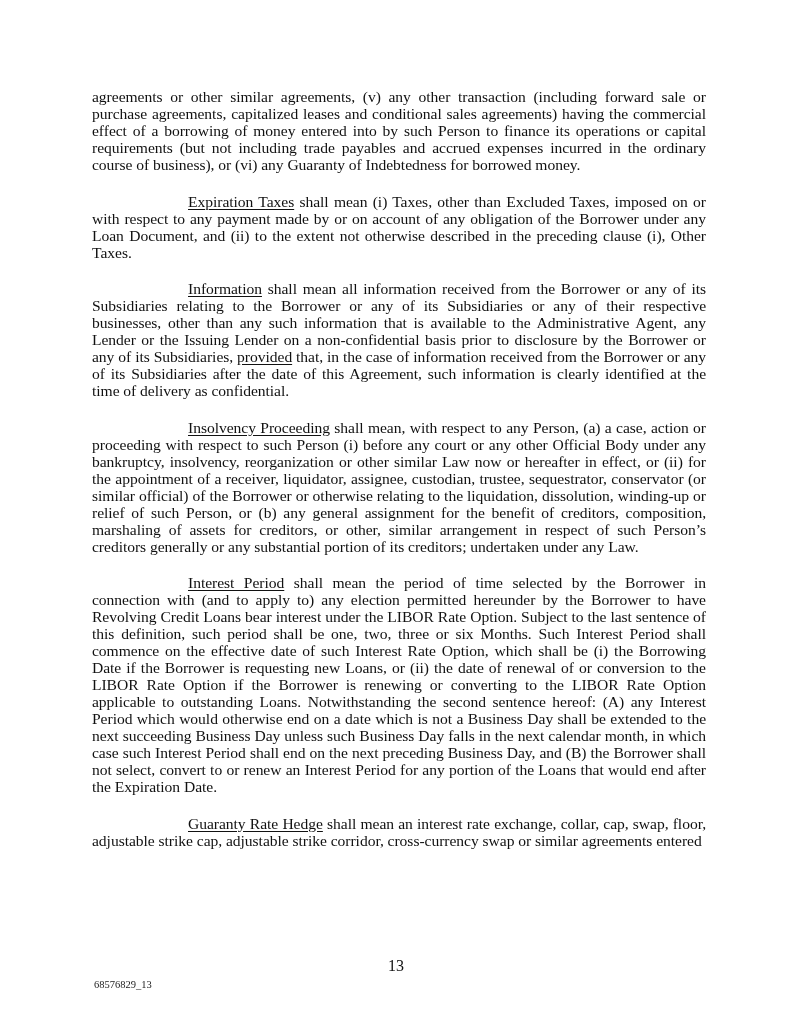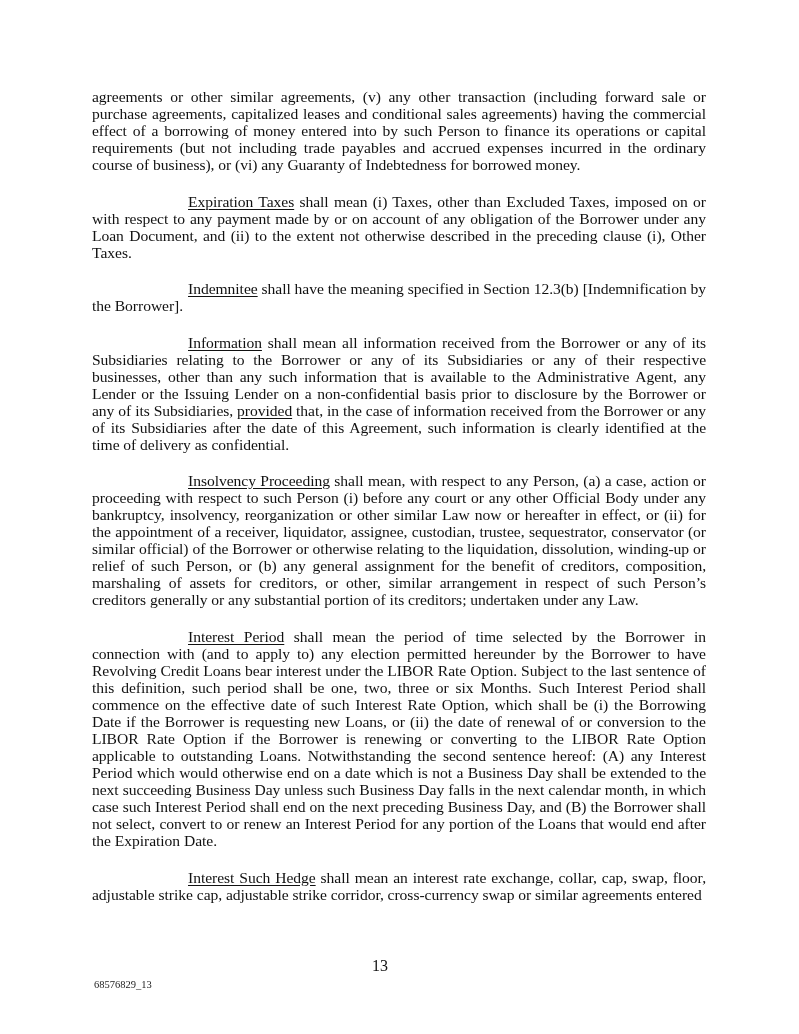--- a/index.html
+++ b/index.html
@@ -30,21 +30,21 @@
     }
     .para.indent {
       text-indent: 96px;
     }
     .term {
       text-decoration: underline;
       text-underline-offset: 2px;
     }
     .page-number {
       position: absolute;
-      left: 372px;
+      left: 388px;
       top: 956px;
       font-size: 16px;
       line-height: 20px;
     }
     .doc-id {
       position: absolute;
       left: 94px;
       top: 978px;
       font-size: 10.5px;
       line-height: 14px;
@@ -57,36 +57,33 @@
 <div class="page">
 
   <p class="para">
     <span>agreements or other similar agreements, (v) any other transaction (including forward sale or purchase agreements, capitalized leases and conditional sales agreements) having the commercial effect of a borrowing of money entered into by such Person to finance its operations or capital requirements (but not including trade payables and accrued expenses incurred in the ordinary course of business), or (vi) any Guaranty of Indebtedness for borrowed money.</span>
   </p>
 
   <p class="para indent">
     <span class="term">Expiration Taxes</span><span> shall mean (i) Taxes, other than Excluded Taxes, imposed on or with respect to any payment made by or on account of any obligation of the Borrower under any Loan Document, and (ii) to the extent not otherwise described in the preceding clause (i), Other Taxes.</span>
   </p>
 
-  <p class="para indent">
-    <span class="term">Indemnitee</span><span> shall have the meaning specified in Section 12.3(b) [Indemnification by the Borrower].</span>
-  </p>
 
   <p class="para indent">
     <span class="term">Information</span><span> shall mean all information received from the Borrower or any of its Subsidiaries relating to the Borrower or any of its Subsidiaries or any of their respective businesses, other than any such information that is available to the Administrative Agent, any Lender or the Issuing Lender on a non-confidential basis prior to disclosure by the Borrower or any of its Subsidiaries, </span><span class="term">provided</span><span> that, in the case of information received from the Borrower or any of its Subsidiaries after the date of this Agreement, such information is clearly identified at the time of delivery as confidential.</span>
   </p>
 
   <p class="para indent">
     <span class="term">Insolvency Proceeding</span><span> shall mean, with respect to any Person, (a) a case, action or proceeding with respect to such Person (i) before any court or any other Official Body under any bankruptcy, insolvency, reorganization or other similar Law now or hereafter in effect, or (ii) for the appointment of a receiver, liquidator, assignee, custodian, trustee, sequestrator, conservator (or similar official) of the Borrower or otherwise relating to the liquidation, dissolution, winding-up or relief of such Person, or (b) any general assignment for the benefit of creditors, composition, marshaling of assets for creditors, or other, similar arrangement in respect of such Person’s creditors generally or any substantial portion of its creditors; undertaken under any Law.</span>
   </p>
 
   <p class="para indent">
     <span class="term">Interest Period</span><span> shall mean the period of time selected by the Borrower in connection with (and to apply to) any election permitted hereunder by the Borrower to have Revolving Credit Loans bear interest under the LIBOR Rate Option.  Subject to the last sentence of this definition, such period shall be one, two, three or six Months.  Such Interest Period shall commence on the effective date of such Interest Rate Option, which shall be (i) the Borrowing Date if the Borrower is requesting new Loans, or (ii) the date of renewal of or conversion to the LIBOR Rate Option if the Borrower is renewing or converting to the LIBOR Rate Option applicable to outstanding Loans.  Notwithstanding the second sentence hereof: (A) any Interest Period which would otherwise end on a date which is not a Business Day shall be extended to the next succeeding Business Day unless such Business Day falls in the next calendar month, in which case such Interest Period shall end on the next preceding Business Day, and (B) the Borrower shall not select, convert to or renew an Interest Period for any portion of the Loans that would end after the Expiration Date.</span>
   </p>
 
   <p class="para indent">
-    <span class="term">Interest Such Hedge</span><span> shall mean an interest rate exchange, collar, cap, swap, floor, adjustable strike cap, adjustable strike corridor, cross-currency swap or similar agreements entered</span>
+    <span class="term">Guaranty Rate Hedge</span><span> shall mean an interest rate exchange, collar, cap, swap, floor, adjustable strike cap, adjustable strike corridor, cross-currency swap or similar agreements entered</span>
   </p>
 
 </div>
 
 <div class="page-number">13</div>
 <div class="doc-id">68576829_13</div>
 
 </body></html>

